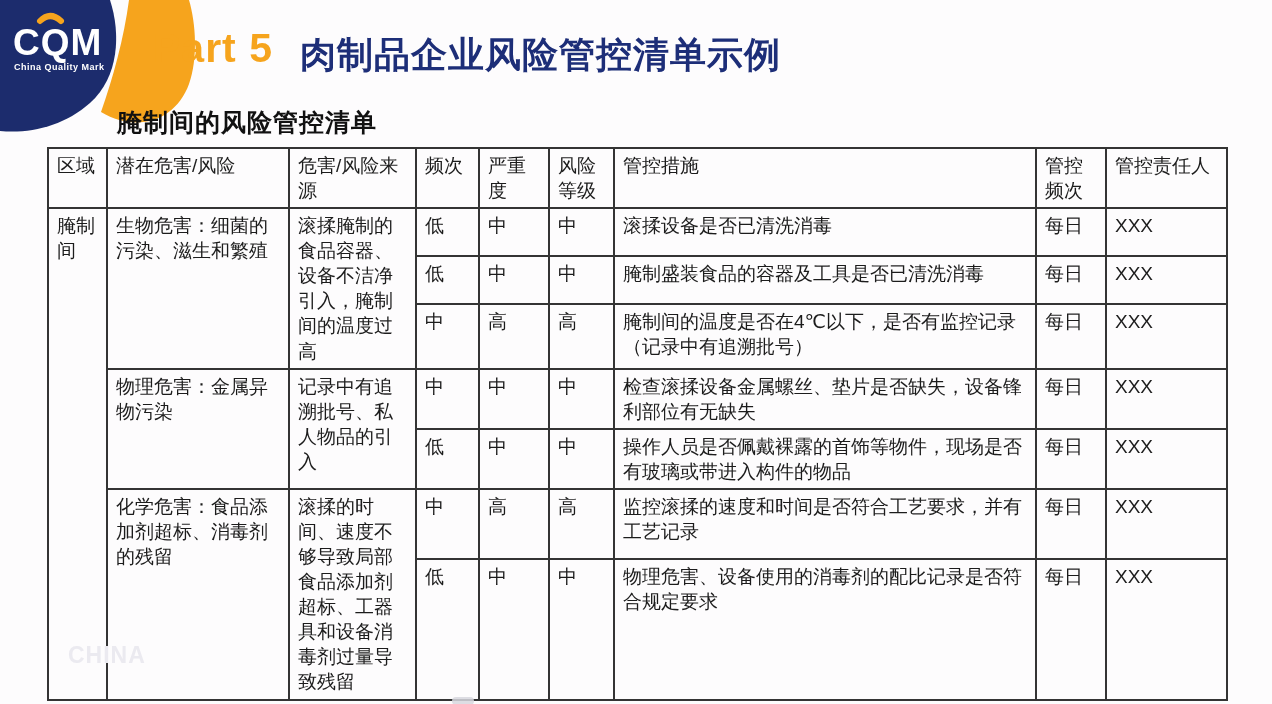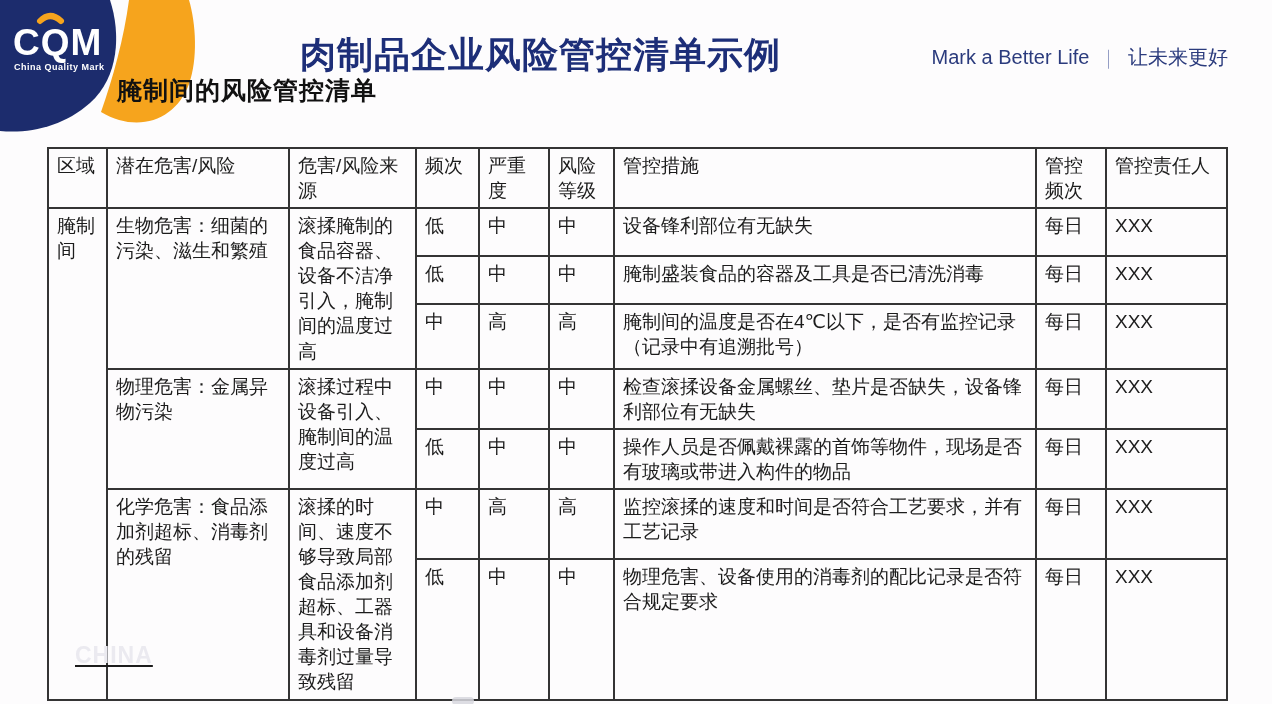--- a/index.html
+++ b/index.html
@@ -20,69 +20,65 @@
   .main-title{
     position:absolute;left:288px;top:31px;
     font-size:36px;font-weight:bold;color:#1D2E78;letter-spacing:1px;margin-left:12px;
   }
   .tagline{
     position:absolute;right:44px;top:44px;
     font-size:20px;color:#2B3B7D;display:flex;align-items:center;gap:10px;
   }
   .tagline .sep{font-size:19px;color:#6a77ad;font-weight:normal;transform:scaleX(.6);}
   .subtitle{
-    position:absolute;left:117px;top:74px;
+    position:absolute;left:117px;top:106px;
     font-size:25px;font-weight:bold;color:#111;letter-spacing:1px;
   }
 
   
   .risk-table{
     position:absolute;left:47px;top:147px;
     border-collapse:collapse;table-layout:fixed;width:1179px;
     font-size:19px;line-height:1.32;
   }
   .risk-table th,.risk-table td{
     border:2px solid #343434;
     padding:4px 7px 4px 8px;
     vertical-align:top;text-align:left;
     overflow:hidden;word-break:break-all;
   }
   .risk-table th{font-weight:normal;height:47px;}
   .cell-area{vertical-align:middle;text-align:center;padding:4px 6px;}
   .cell-measure{white-space:pre-wrap;}
 
   
-  .watermark{position:absolute;left:75px;top:643px;line-height:1.05;user-select:none;text-decoration:underline;}
+  .watermark{position:absolute;left:68px;top:643px;line-height:1.05;user-select:none;}
   .watermark .wm1{font-size:23px;font-weight:bold;color:#ebeaf0;letter-spacing:1px;}
   .watermark .wm2{font-size:25px;font-weight:bold;color:#dcdbe2;letter-spacing:1px;}
   .bottom-smudge{
     position:absolute;left:452px;top:697px;width:22px;height:8px;
     background:#d7d7de;border-radius:4px;opacity:.85;
   }
 </style>
 </head>
 <body>
 
 <div class="stage">
 
   <svg class="logo-svg" width="215" height="150" viewBox="0 0 215 150">
     <path d="M0,0 L110,0 C121,34 119,77 90,103 C64,126 30,134 0,131 Z" fill="#1C2C6D"></path>
     <path d="M129,0 C124,38 113,78 101,112 C138,134 176,120 189,84 C198,59 196,24 189,0 Z" fill="#F6A41D"></path>
     <path d="M40,21 Q50,11 61,21" stroke="#F6A41D" stroke-width="6" fill="none" stroke-linecap="round"></path>
     <text x="13" y="55" font-size="37" font-weight="bold" fill="#ffffff" letter-spacing="1">CQM</text>
     <text x="14" y="70" font-size="9" font-weight="bold" fill="#ffffff" letter-spacing="0.5">China Quality Mark</text>
   </svg>
 
+  <div class="part-label">Part 5</div>
   <div class="main-title">肉制品企业风险管控清单示例</div>
 
-  <div class="tagline">
-    <span>Mark a Better Life</span>
-    <span class="sep">｜</span>
-    <span>让未来更好</span>
-  </div>
 
   <div class="subtitle">腌制间的风险管控清单</div>
 
   <table class="risk-table">
     <colgroup id="cols">
         <col style="width: 59px;">
         <col style="width: 182px;">
         <col style="width: 127px;">
         <col style="width: 63px;">
         <col style="width: 70px;">
@@ -105,21 +101,21 @@
         </tr>
     </thead>
     <tbody id="table-body">
         <tr style="height: 45px;">
           <td class="cell-area" rowspan="7">腌制间</td>
           <td rowspan="3">生物危害：细菌的污染、滋生和繁殖</td>
           <td rowspan="3">滚揉腌制的食品容器、设备不洁净引入，腌制间的温度过高</td>
           <td>低</td>
           <td>中</td>
           <td>中</td>
-          <td class="cell-measure">设备锋利部位有无缺失</td>
+          <td class="cell-measure">滚揉设备是否已清洗消毒</td>
           <td>每日</td>
           <td>XXX</td>
         </tr>
         <tr style="height: 45px;">
           <td>低</td>
           <td>中</td>
           <td>中</td>
           <td class="cell-measure">腌制盛装食品的容器及工具是否已清洗消毒</td>
           <td>每日</td>
           <td>XXX</td>
@@ -128,21 +124,21 @@
           <td>中</td>
           <td>高</td>
           <td>高</td>
           <td class="cell-measure">腌制间的温度是否在4℃以下，是否有监控记录
 （记录中有追溯批号）</td>
           <td>每日</td>
           <td>XXX</td>
         </tr>
         <tr style="height: 56px;">
           <td rowspan="2">物理危害：金属异物污染</td>
-          <td rowspan="2">滚揉过程中设备引入、腌制间的温度过高</td>
+          <td rowspan="2">记录中有追溯批号、私人物品的引入</td>
           <td>中</td>
           <td>中</td>
           <td>中</td>
           <td class="cell-measure">检查滚揉设备金属螺丝、垫片是否缺失，设备锋利部位有无缺失</td>
           <td>每日</td>
           <td>XXX</td>
         </tr>
         <tr style="height: 49px;">
           <td>低</td>
           <td>中</td>

